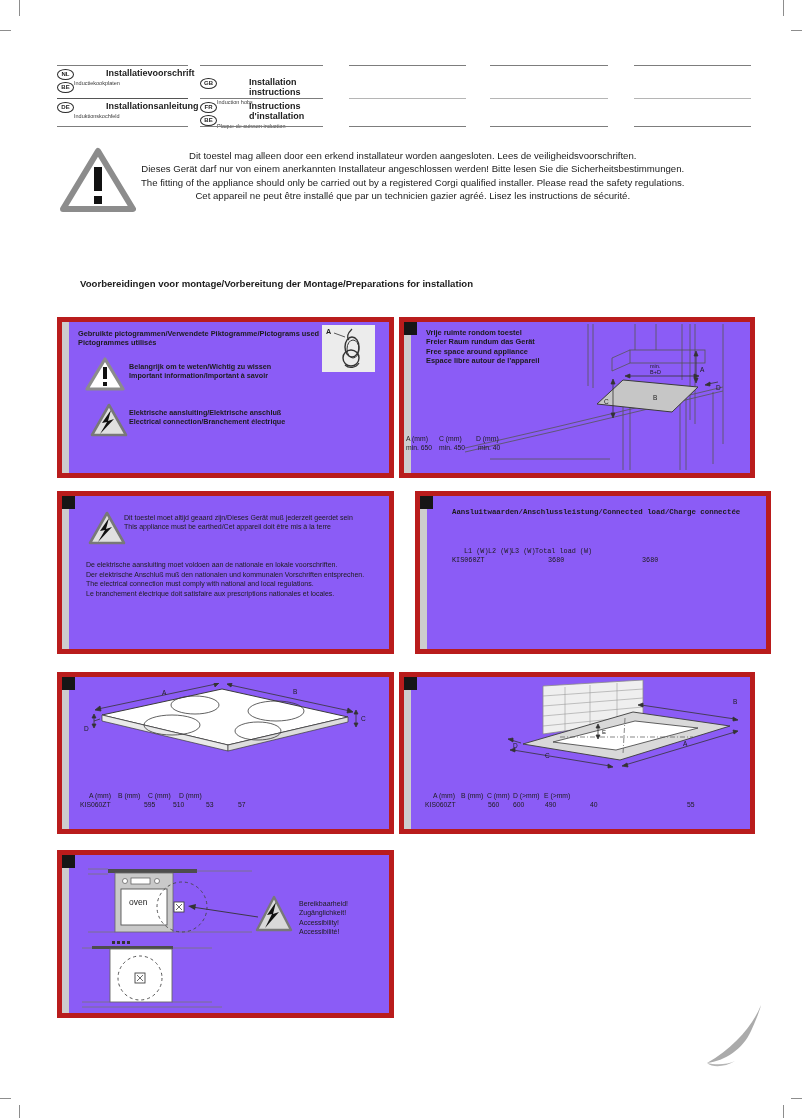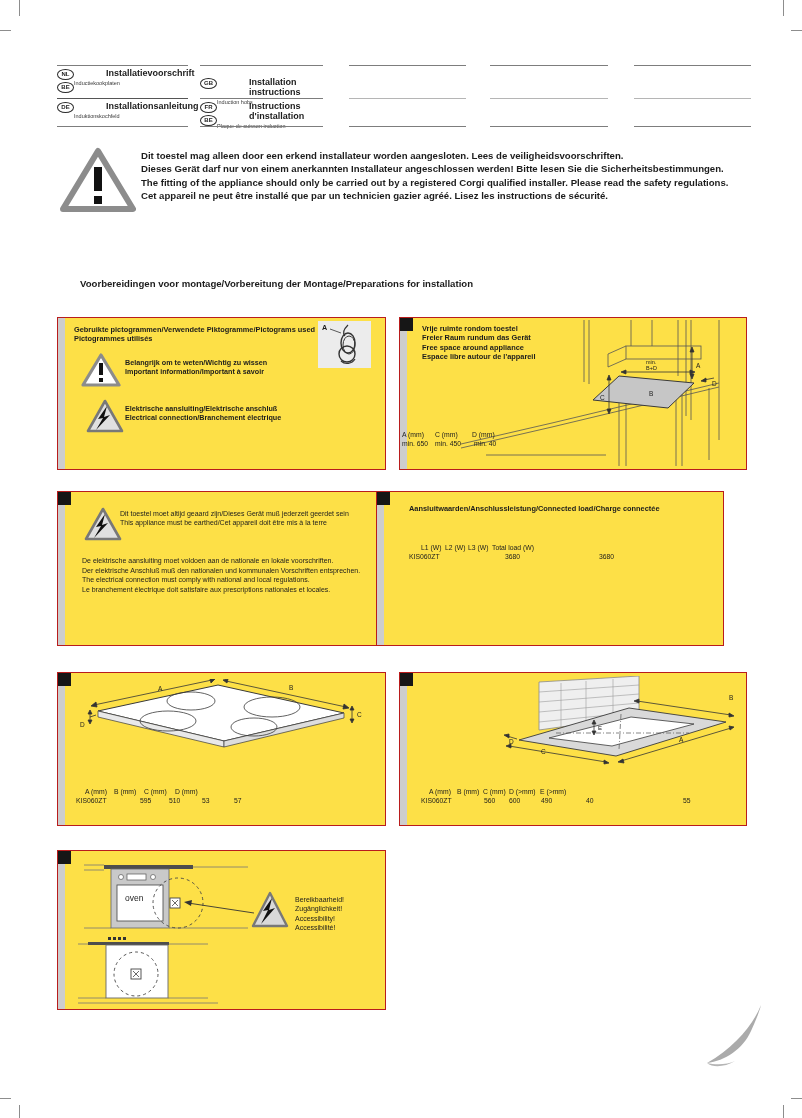--- a/index.html
+++ b/index.html
@@ -17,27 +17,27 @@
   .hsec{position:absolute;left:0;right:0;display:flex;align-items:flex-start;}
   .badges{width:20px;display:flex;flex-direction:column;gap:2px;padding-top:1px;}
   .badge{
     width:15px;height:9px;border:1px solid #2a2a2a;border-radius:50%;
     font-size:6px;font-weight:bold;line-height:9px;text-align:center;color:#1c1c1c;background:#fff;
   }
   .htitle{font-size:9px;font-weight:bold;line-height:10px;margin-left:32px;}
   .hsub{font-size:5.5px;color:#3a3a3a;margin-top:2px;}
 
   
-  .warn-lines{font-size:9.6px;font-weight:bold;line-height:13.4px;white-space:nowrap;}
+  .warn-lines{font-size:9.6px;font-weight:normal;line-height:13.4px;white-space:nowrap;text-align:center;}
 
   
   .sec-heading{font-size:9.6px;font-weight:bold;line-height:10.5px;}
 
   
-  .box{position:absolute;border:1px solid #b91c1c;background:#fde047;}
+  .box{position:absolute;border:5px solid #b91c1c;background:#8b5cf6;}
   .sidebar{position:absolute;left:0;top:0;bottom:0;width:7px;background:#cdcdcd;}
   .blacksq{position:absolute;left:0;top:0;width:13px;height:13px;background:#161616;}
   .boxtitle{font-weight:bold;font-size:7.4px;line-height:9.3px;}
   .smalltxt{font-size:7px;line-height:9px;}
   .boldtxt{font-size:7.2px;font-weight:bold;line-height:9.2px;}
   .tbl{font-size:6.8px;line-height:9px;white-space:nowrap;}
   .tbl span{position:absolute;white-space:nowrap;}
   svg text{font-family:"Liberation Sans","DejaVu Sans",sans-serif;fill:#1c1c1c;}
 </style>
 </head>
@@ -247,21 +247,21 @@
     <div>This appliance must be earthed/Cet appareil doit être mis à la terre</div>
   </div>
   <div class="abs smalltxt" style="left:24px;top:64px;line-height:9.7px;">
     <div>De elektrische aansluiting moet voldoen aan de nationale en lokale voorschriften.</div>
     <div>Der elektrische Anschluß muß den nationalen und kommunalen Vorschriften entsprechen.</div>
     <div>The electrical connection must comply with national and local regulations.</div>
     <div>Le branchement électrique doit satisfaire aux prescriptions nationales et locales.</div>
   </div>
 </div>
 
-<div class="box" style="left:376px;top:491px;width:346px;height:153px;">
+<div class="box" style="left:415px;top:491px;width:346px;height:153px;font-family:Liberation Mono, monospace;">
   <div class="sidebar"></div>
   <div class="blacksq"></div>
   <div class="abs boxtitle" style="left:32px;top:12px;">Aansluitwaarden/Anschlussleistung/Connected load/Charge connectée</div>
   <div class="abs tbl" style="left:0;top:51px;width:340px;height:22px;">
     <span style="left:44px;top:0;">L1 (W)</span>
     <span style="left:68px;top:0;">L2 (W)</span>
     <span style="left:91px;top:0;">L3 (W)</span>
     <span style="left:115px;top:0;">Total load (W)</span>
     <span style="left:32px;top:9px;">KIS060ZT</span>
     <span style="left:128px;top:9px;">3680</span>

